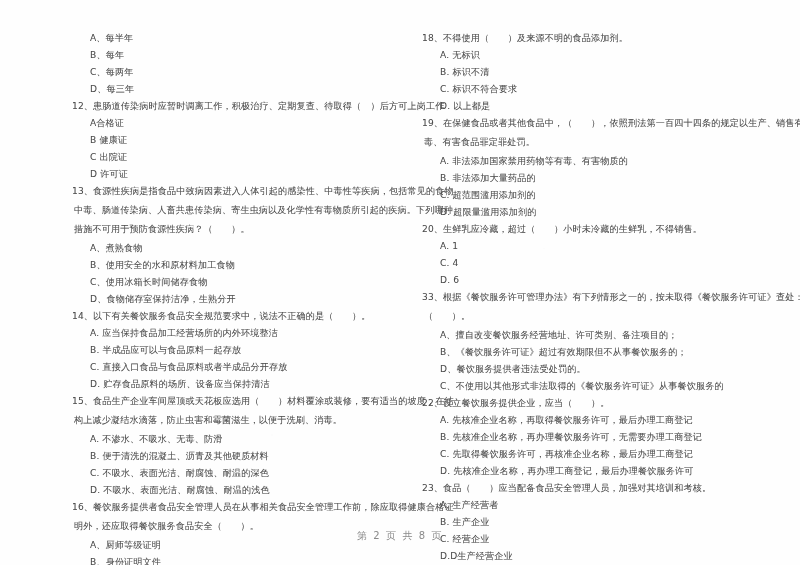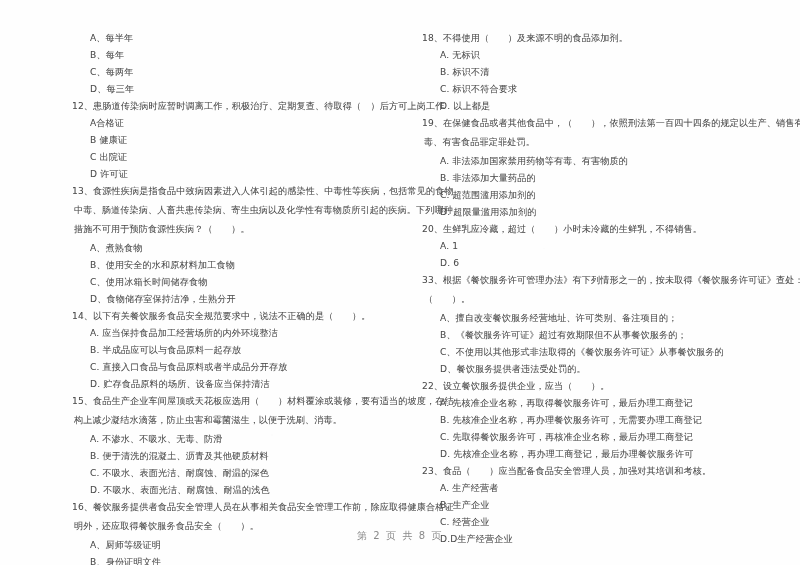--- a/index.html
+++ b/index.html
@@ -140,27 +140,28 @@
         <div class="opt">C. 标识不符合要求</div>
         <div class="opt">D. 以上都是</div>
         <div class="q">19、在保健食品或者其他食品中，（　　），依照刑法第一百四十四条的规定以生产、销售有</div>
         <div class="cont">毒、有害食品罪定罪处罚。</div>
         <div class="opt">A. 非法添加国家禁用药物等有毒、有害物质的</div>
         <div class="opt">B. 非法添加大量药品的</div>
         <div class="opt">C. 超范围滥用添加剂的</div>
         <div class="opt">D. 超限量滥用添加剂的</div>
         <div class="q">20、生鲜乳应冷藏，超过（　　）小时未冷藏的生鲜乳，不得销售。</div>
         <div class="opt">A. 1</div>
+        <div class="opt">C. 4</div>
         <div class="opt">D. 6</div>
         <div class="q">33、根据《餐饮服务许可管理办法》有下列情形之一的，按未取得《餐饮服务许可证》查处：</div>
         <div class="cont">（　　）。</div>
         <div class="opt">A、擅自改变餐饮服务经营地址、许可类别、备注项目的；</div>
         <div class="opt">B、《餐饮服务许可证》超过有效期限但不从事餐饮服务的；</div>
+        <div class="opt">D、餐饮服务提供者违法受处罚的。</div>
         <div class="opt">C、不使用以其他形式非法取得的《餐饮服务许可证》从事餐饮服务的</div>
-        <div class="opt">D、餐饮服务提供者违法受处罚的。</div>
         <div class="q">22、设立餐饮服务提供企业，应当（　　）。</div>
         <div class="opt">A. 先核准企业名称，再取得餐饮服务许可，最后办理工商登记</div>
         <div class="opt">B. 先核准企业名称，再办理餐饮服务许可，无需要办理工商登记</div>
         <div class="opt">C. 先取得餐饮服务许可，再核准企业名称，最后办理工商登记</div>
         <div class="opt">D. 先核准企业名称，再办理工商登记，最后办理餐饮服务许可</div>
         <div class="q">23、食品（　　）应当配备食品安全管理人员，加强对其培训和考核。</div>
         <div class="opt">A. 生产经营者</div>
         <div class="opt">B. 生产企业</div>
         <div class="opt">C. 经营企业</div>
         <div class="opt">D.D生产经营企业</div>

